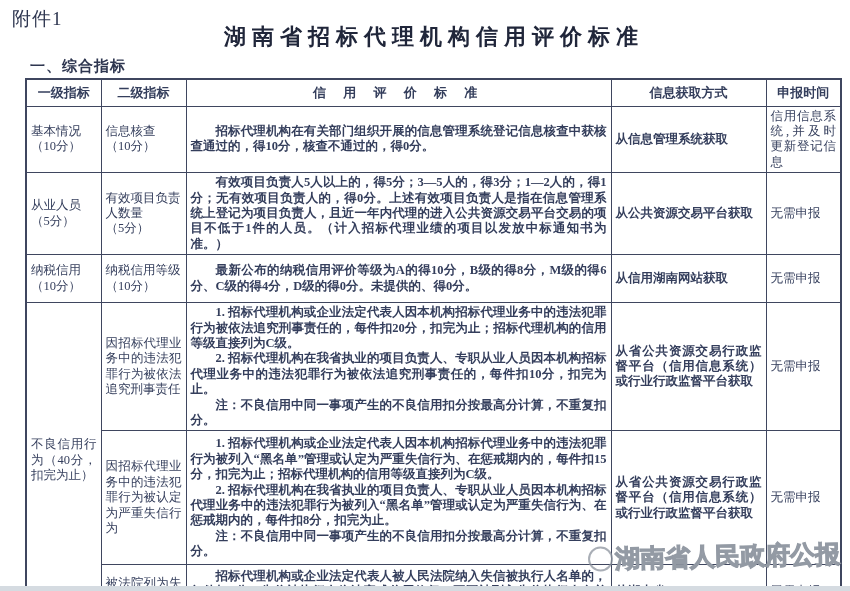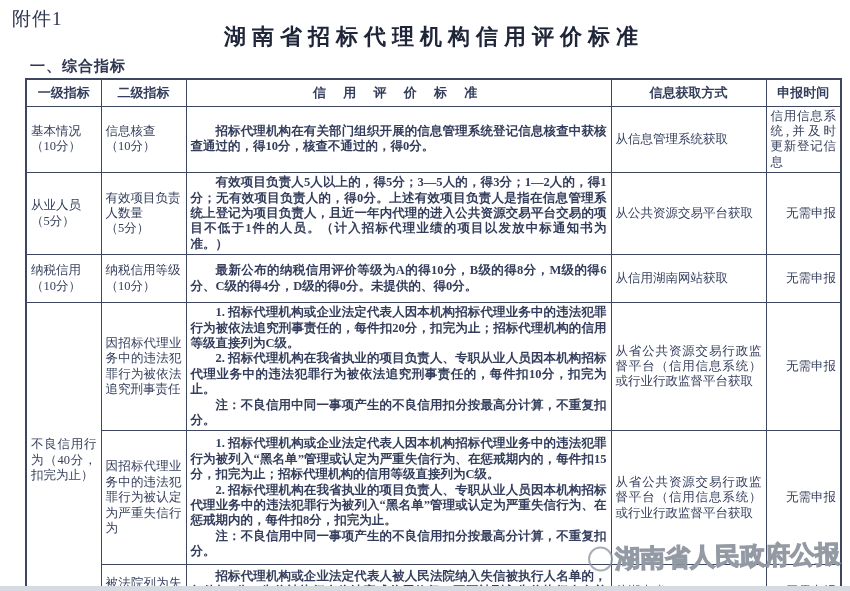--- a/index.html
+++ b/index.html
@@ -34,22 +34,22 @@
     line-height:15.4px;
     overflow:hidden;
   }
   table.credit{border:2px solid #3f465f;}
   th.hdr{font-weight:700;text-align:center;font-size:13px;padding:2px 2px;margin-top:26px;}
   th.hdr-std{letter-spacing:7px;}
   td.ctr{text-align:left;}
   td.just{text-align:justify;text-align-last:auto;padding:2px 6px;}
   td.std-cell{padding:2px 7px;vertical-align:middle;font-weight:bold;}
   td.std-cell p{margin:0;text-indent:2em;text-align:justify;}
-  td.info-cell{padding:2px 6px;text-align:justify;}
-  td.decl-cell{text-align:right;padding:2px 5px;}
+  td.info-cell{padding:2px 6px;text-align:justify;font-weight:bold;}
+  td.decl-cell{text-align:left;padding:2px 5px;}
   td.decl-just{text-align:justify;padding:2px 6px;}
   .cell-line{display:block;}
   .watermark{
     position:absolute;left:588px;top:533px;width:262px;height:46px;
     display:flex;align-items:center;
     transform:rotate(-1.2deg);
     pointer-events:none;z-index:5;
   }
   .wm-emblem{
     width:25px;height:25px;border:2px solid rgba(140,147,158,0.75);

